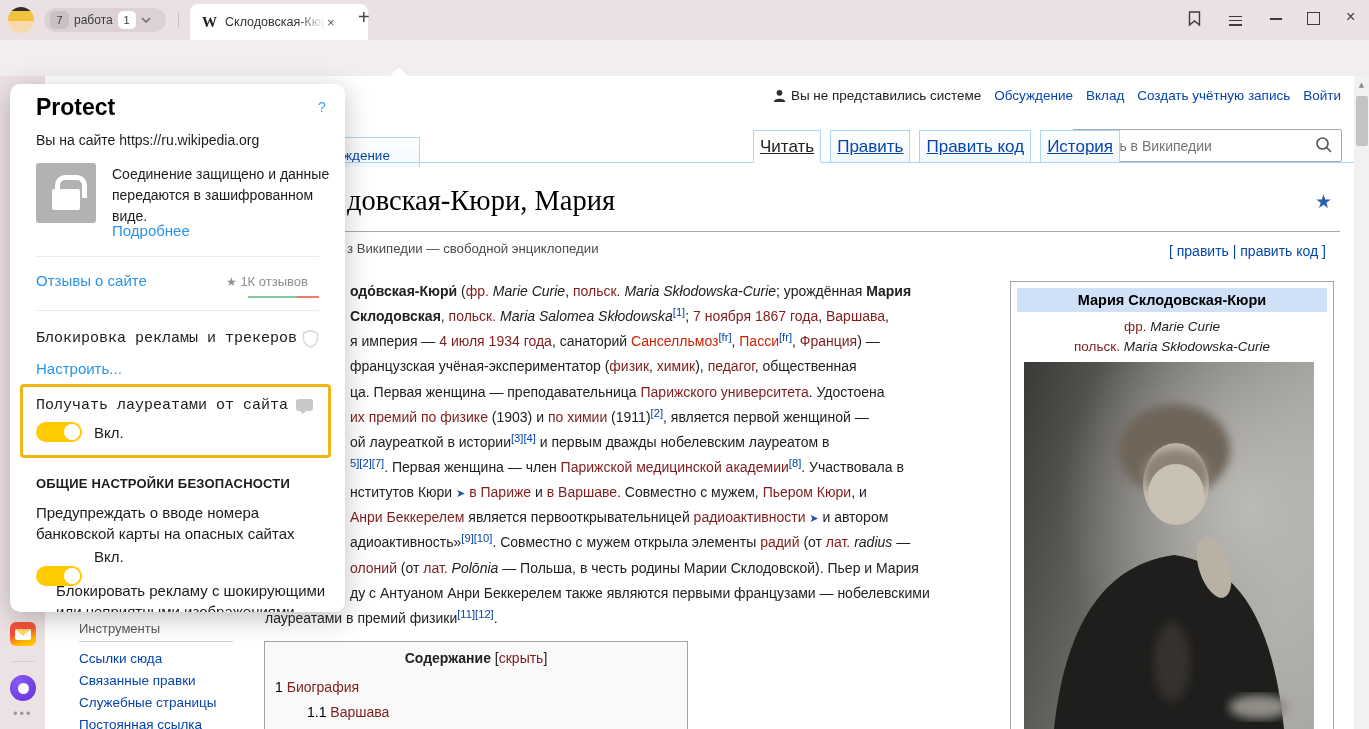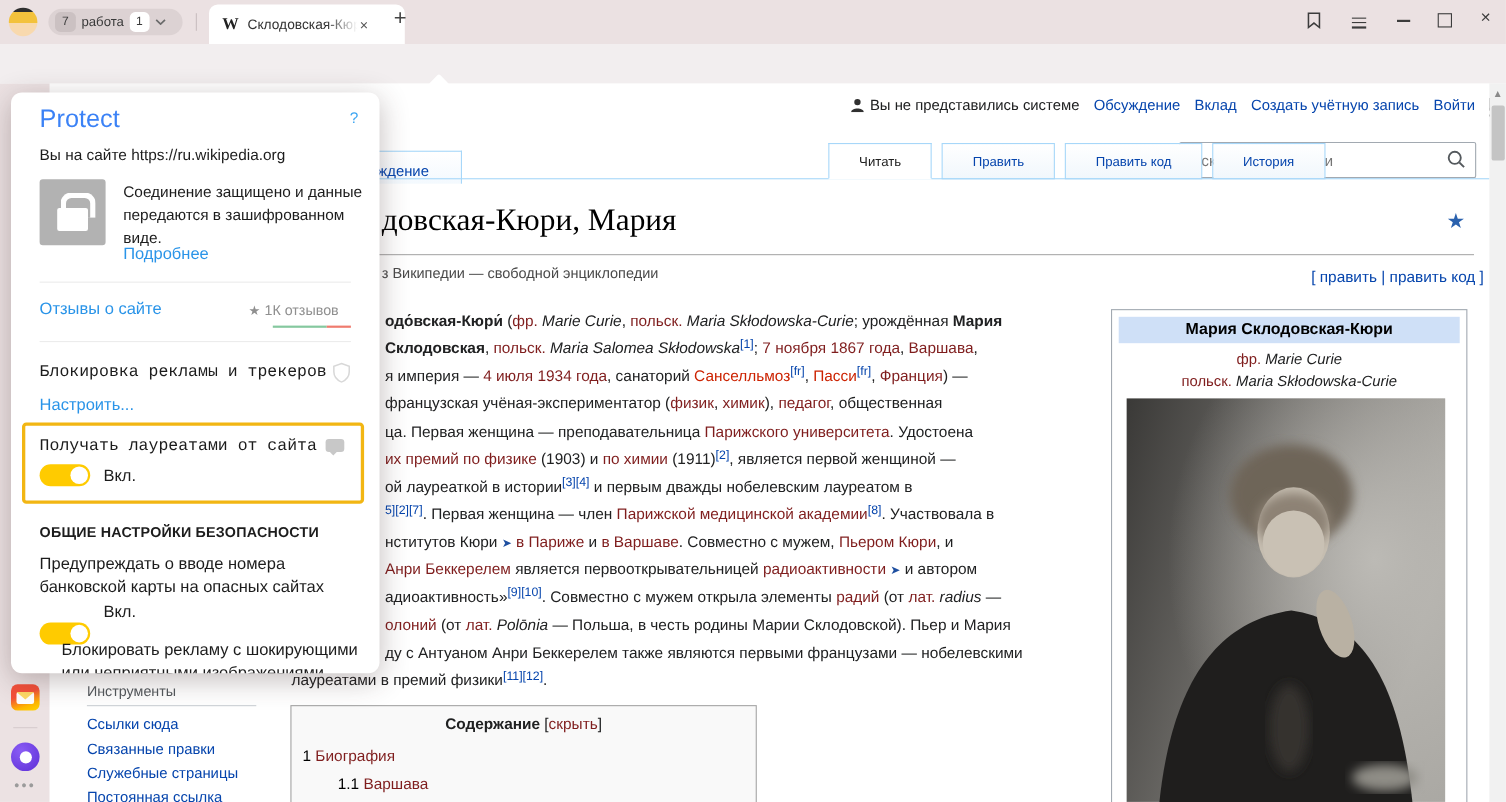--- a/index.html
+++ b/index.html
@@ -42,21 +42,21 @@
   .retell-badge{width:18px;height:16px;border-radius:5px;background:#ff5147;color:#fff;font-size:8.5px;font-weight:bold;
                 display:flex;align-items:center;justify-content:center;}
   .retell-sep{width:1px;height:16px;background:#e4dddd;}
   .tb-sep2{left:1290px;top:48px;width:1px;height:20px;background:#d8d0d1;}
   .caret{left:392px;top:70px;width:14px;height:14px;background:#fff;transform:rotate(45deg);border-radius:2px;z-index:4;}
 
   
   .popup{left:10px;top:84px;width:335px;height:528px;background:#fff;border-radius:10px;z-index:10;
          box-shadow:0 6px 26px rgba(60,40,40,.30);overflow:hidden;color:#1c1c1c;}
   .pp{position:absolute;}
-  .pp-title{left:26px;top:10px;font-size:23px;font-weight:400;color:#3b82f6;}
+  .pp-title{left:26px;top:10px;font-size:23px;font-weight:700;color:#000000;}
   .pp-help{left:308px;top:15px;font-size:14px;color:#3ea6f2;}
   .pp-site{left:26px;top:48px;font-size:14px;}
   .pp-locktile{left:26px;top:79px;width:60px;height:60px;background:#b2b2b2;border-radius:3px;}
   .pp-locktile .shk{position:absolute;left:19px;top:12px;width:22px;height:18px;border:5px solid #fff;border-bottom:none;border-radius:10px 10px 0 0;}
   .pp-locktile .bod{position:absolute;left:16px;top:26px;width:28px;height:21px;background:#fff;border-radius:2px;}
   .pp-secure{left:102px;top:80px;width:232px;font-size:14px;line-height:21px;}
   .pp-details{left:102px;top:138px;font-size:14px;color:#2a94e8;}
   .pp-div{left:26px;width:283px;height:1px;background:#ececec;}
   .pp-link{font-size:15px;color:#2a94e8;}
   .pp-label{font-size:15px;color:#1c1c1c;font-family:Liberation Mono, monospace;}
@@ -87,33 +87,33 @@
   
   .page-bg{left:45px;top:76px;width:1309px;height:653px;background:#fff;}
   .personal{top:88px;right:28px;display:flex;gap:13px;font-size:13.5px;align-items:center;}
   .personal .st{color:#202122;display:flex;align-items:center;gap:5px;}
   .wlink{color:#0645ad;}
   .ptab{left:330px;top:137px;width:76px;height:25px;border:1px solid #a7d7f9;border-bottom:none;
         background:linear-gradient(#fff,#f3f9fe);display:flex;align-items:flex-end;padding:0 0 4px 12px;
         font-size:13.5px;color:#0645ad;}
   .vtabs{left:753px;top:130px;display:flex;gap:9px;height:33px;z-index:1;}
   .vtab{border:1px solid #a7d7f9;border-bottom:1px solid #a7d7f9;background:linear-gradient(#fff,#f1f7fc);
-        display:flex;align-items:center;padding:0 27px;font-size:12px;color:#0645ad;}
+        display:flex;align-items:center;padding:0 6px;font-size:17px;color:#0645ad;text-decoration:underline;}
   .vtab.active{background:#fff;color:#222;border-bottom:1px solid #fff;}
   .searchbox{left:1072px;top:129px;width:268px;height:31px;border:1px solid #a2a9b1;border-radius:2px;background:#fff;}
   .searchbox input{position:absolute;left:0;top:0;width:100%;height:100%;border:none;outline:none;
                    padding:0 32px 0 9px;font-size:14px;font-family:inherit;color:#000;background:transparent;box-sizing:border-box;}
   .searchbox input::placeholder{color:#757575;}
   .sb-icon{position:absolute;right:8px;top:6px;}
   .bluerule{left:262px;top:162px;width:1092px;height:1px;background:#a7d7f9;}
   .h1{left:347px;top:185px;font-family:"Liberation Serif","DejaVu Serif",serif;font-size:28.5px;color:#000;}
   .h1star{right:37px;top:190px;font-size:19px;color:#2a61ae;font-family:"DejaVu Sans",sans-serif;}
   .h1rule{left:262px;top:231px;width:1078px;height:1px;background:#aaa;}
   .tagline{left:347px;top:241px;font-size:13.2px;color:#4a4a4a;}
-  .editlinks{top:243px;right:20px;font-size:14px;color:#0645ad;}
+  .editlinks{top:243px;right:43px;font-size:14px;color:#0645ad;}
   #para{left:350px;top:283px;font-size:14px;color:#202122;}
   .pline{height:25.15px;white-space:nowrap;}
   .pline:last-child{margin-left:-85px;}
   .sg-b{font-weight:bold;margin-top:48px;} .sg-i{font-style:italic;} .sg-l{color:#7f1d1d;}
   .sg-r{color:#cc2200;} .sg-hb{font-weight:bold;}
   .sg-s{color:#0645ad;font-size:11.2px;position:relative;top:-5px;}
   .sg-a{color:#1e4fa0;font-size:11px;font-family:"DejaVu Sans",sans-serif;}
   .toc{left:264px;top:641px;width:422px;height:120px;background:#f9f9f9;border:1px solid #a5a5a5;font-size:14px;}
   .toc-head{text-align:center;margin-top:8px;color:#202122;}
   .toc-item1{margin:13px 0 0 10px;} .toc-item2{margin:9px 0 0 42px;}

